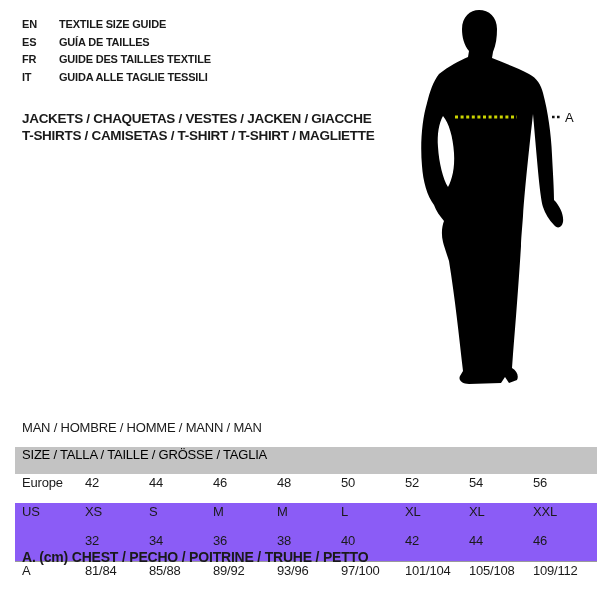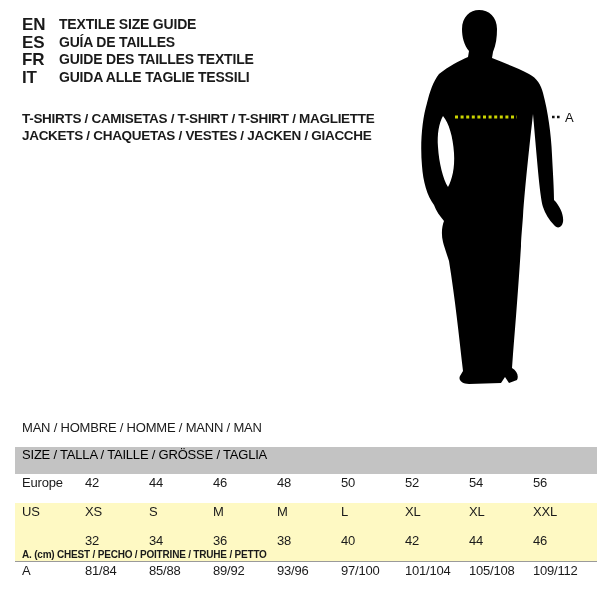--- a/index.html
+++ b/index.html
@@ -3,39 +3,39 @@
 <meta charset="utf-8">
 <style>
   html,body{margin:0;padding:0;background:#ffffff;}
   #canvas{
     position:relative;width:600px;height:600px;background:#ffffff;overflow:hidden;
     font-family:"Liberation Sans", sans-serif;color:#1a1a1a;
   }
   
   .lang-block{position:absolute;left:22px;top:16px;}
   .lang-row{display:flex;line-height:17.5px;}
-  .lang-code{width:37px;font-size:17px;font-weight:700;letter-spacing:-0.2px;}
-  .lang-text{font-size:14px;font-weight:700;letter-spacing:-0.2px;}
+  .lang-code{width:37px;font-size:11px;font-weight:700;letter-spacing:-0.2px;}
+  .lang-text{font-size:11px;font-weight:700;letter-spacing:-0.2px;}
   
   .categories{position:absolute;left:22px;top:110px;}
   .category-line{font-size:13.5px;font-weight:700;letter-spacing:-0.3px;line-height:17px;white-space:nowrap;}
   
   .figure-wrap{position:absolute;left:412px;top:6px;width:165px;height:390px;}
   
   .section-title{position:absolute;left:22px;top:420px;font-size:13px;font-weight:400;letter-spacing:-0.2px;}
   
   .size-table{position:absolute;left:15px;top:447px;width:582px;font-size:13px;}
   .t-header{background:#c3c3c3;height:27px;line-height:15px;padding-left:7px;color:#000000;letter-spacing:-0.2px;}
   .t-row{display:grid;grid-template-columns:70px repeat(8,64px);height:29px;line-height:17px;}
-  .t-row.shade{background:#fef9c3;}
+  .t-row.shade{background:#8b5cf6;}
   .t-row.rule{border-top:1px solid #9a9a9a;box-sizing:content-box;}
   .t-label{padding-left:7px;text-align:left;letter-spacing:-0.2px;}
   .t-cell{text-align:left;letter-spacing:-0.2px;}
   
-  .footnote{position:absolute;left:22px;top:549px;font-size:10px;font-weight:700;letter-spacing:-0.2px;}
+  .footnote{position:absolute;left:22px;top:549px;font-size:14px;font-weight:700;letter-spacing:-0.2px;}
 </style>
 </head>
 <body>
 
 <div id="canvas">
 
   <div class="lang-block">
     <div class="lang-row">
       <span class="lang-code">EN</span>
       <span class="lang-text">TEXTILE SIZE GUIDE</span>
@@ -48,22 +48,22 @@
       <span class="lang-code">FR</span>
       <span class="lang-text">GUIDE DES TAILLES TEXTILE</span>
     </div>
     <div class="lang-row">
       <span class="lang-code">IT</span>
       <span class="lang-text">GUIDA ALLE TAGLIE TESSILI</span>
     </div>
   </div>
 
   <div class="categories">
+    <div class="category-line">JACKETS / CHAQUETAS / VESTES / JACKEN / GIACCHE</div>
     <div class="category-line">T-SHIRTS / CAMISETAS / T-SHIRT / T-SHIRT / MAGLIETTE</div>
-    <div class="category-line">JACKETS / CHAQUETAS / VESTES / JACKEN / GIACCHE</div>
   </div>
 
   <div class="figure-wrap">
     <svg width="165" height="390" viewBox="0 0 165 390" xmlns="http://www.w3.org/2000/svg">
       <path fill="#000000" d="
         M67,4
         C77,4 85,11 85,23
         C85,31 84,39 81,46
         L80,52
         C92,57 106,62 117,68

